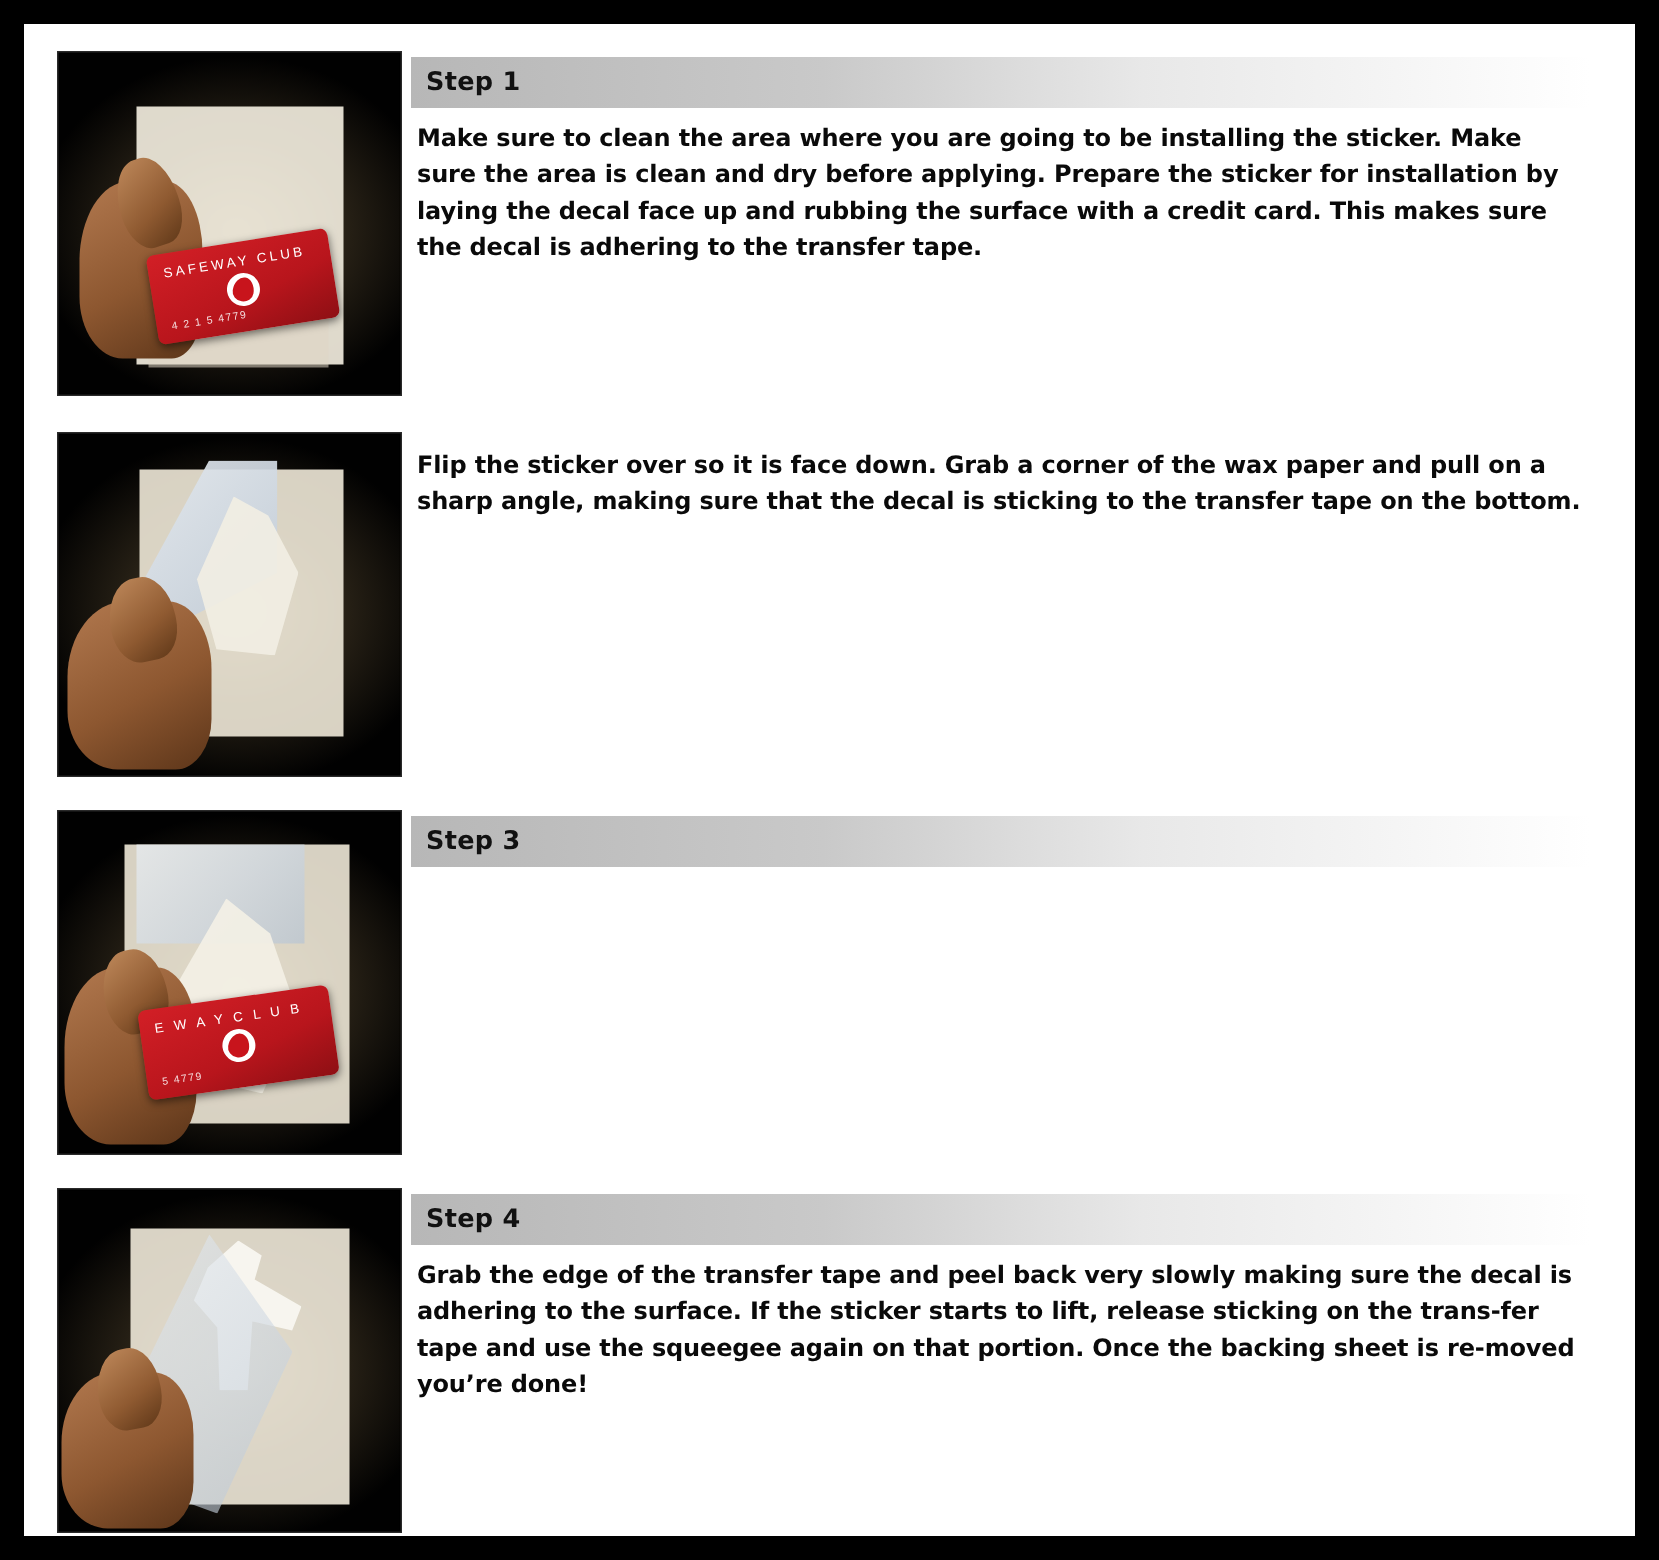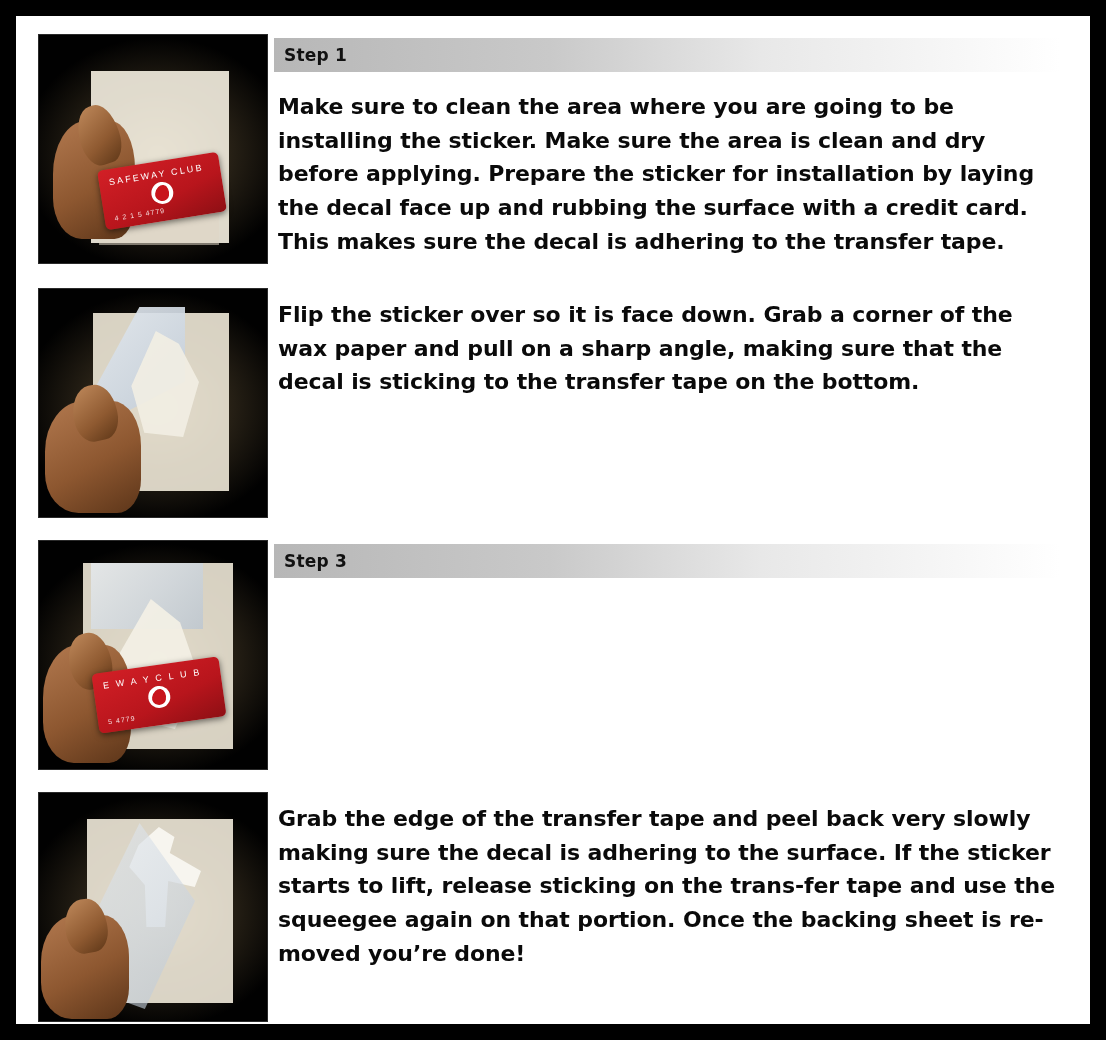--- a/index.html
+++ b/index.html
@@ -142,33 +142,33 @@
   .text-cell {
     flex: 1 1 auto;
     padding-top: 4px;
   }
   .step-header {
     height: 34px;
     display: flex;
     align-items: center;
     padding-left: 10px;
     background: linear-gradient(to right, #b7b7b7 0%, #c9c9c9 35%, #e8e8e8 62%, #ffffff 100%);
-    margin-bottom: 12px;
+    margin-bottom: 2px;
   }
   .step-header .label {
     font-family: "DejaVu Sans", sans-serif;
     font-weight: bold;
     font-size: 17px;
     color: #111111;
     letter-spacing: 0.2px;
   }
   .body-text {
     font-family: "DejaVu Sans", sans-serif;
     font-weight: bold;
-    font-size: 22px;
+    font-size: 16px;
     line-height: 1.53;
     color: #0a0a0a;
     padding: 6px 4px 0 4px;
     letter-spacing: -0.1px;
   }
   .body-text p {
     margin: 0 0 16px 0;
   }
   .body-text p:last-child {
     margin-bottom: 0;
@@ -261,20 +261,23 @@
           <div class="photo">
             <div class="glow"></div>
             <div class="paper" style="left:48px; top:26px; width:146px; height:184px; background:#e9e3d4;"></div>
             <div class="silhouette" style="left:84px; top:34px; width:78px; height:100px; clip-path: polygon(46% 0%, 66% 10%, 60% 26%, 100% 44%, 92% 60%, 58% 54%, 54% 100%, 30% 100%, 28% 58%, 8% 40%, 20% 18%);"></div>
             <div class="wax" style="left:24px; top:30px; width:132px; height:186px; opacity:0.62; clip-path: polygon(58% 0%, 100% 42%, 62% 100%, 0% 84%);"></div>
             <div class="hand" style="left:2px; top:122px; width:88px; height:104px;"></div>
             <div class="finger" style="left:26px; top:106px; width:42px; height:54px; transform:rotate(-10deg);"></div>
           </div>
         </div>
         <div class="text-cell">
+          <div class="step-header">
+            <span class="label">Step 4</span>
+          </div>
           <div class="body-text">
             <p>Grab the edge of the transfer tape and peel back very slowly making sure the decal is adhering to the surface.  If the sticker starts to lift, release sticking on the trans-fer tape and use the squeegee again on that portion.  Once the backing sheet is re-moved you’re done!</p>
           </div>
         </div>
       </div>
 
     </div>
   </div>
 </div>
 

